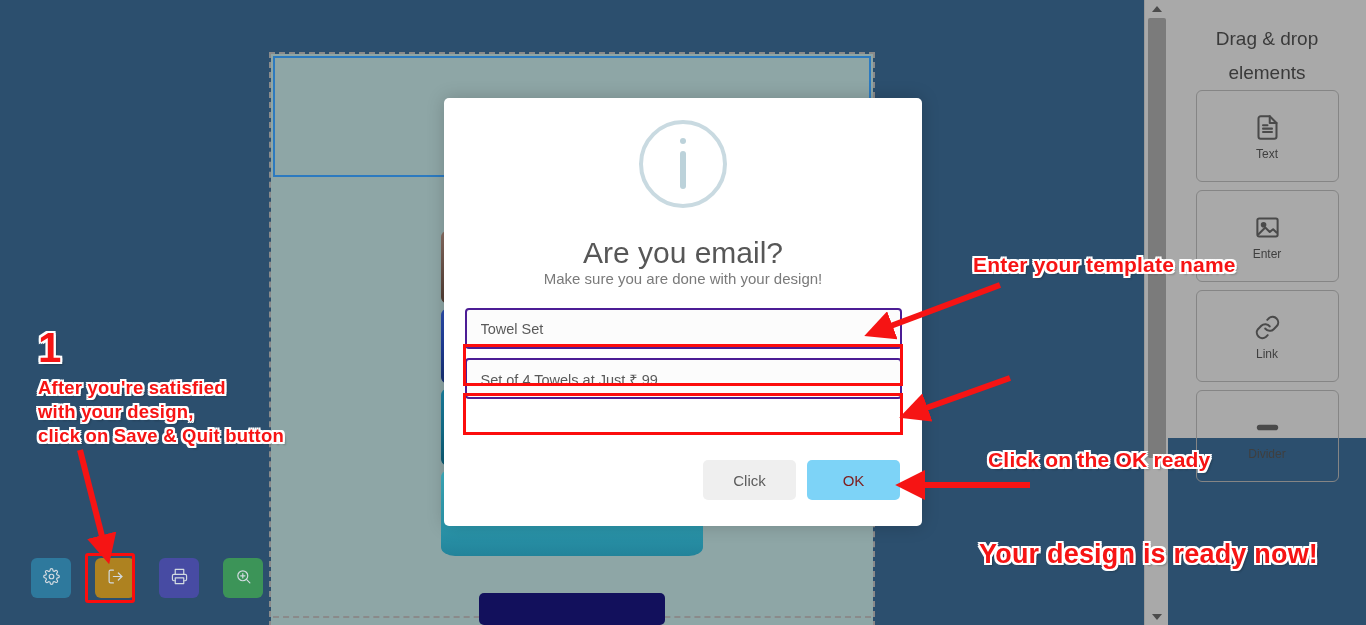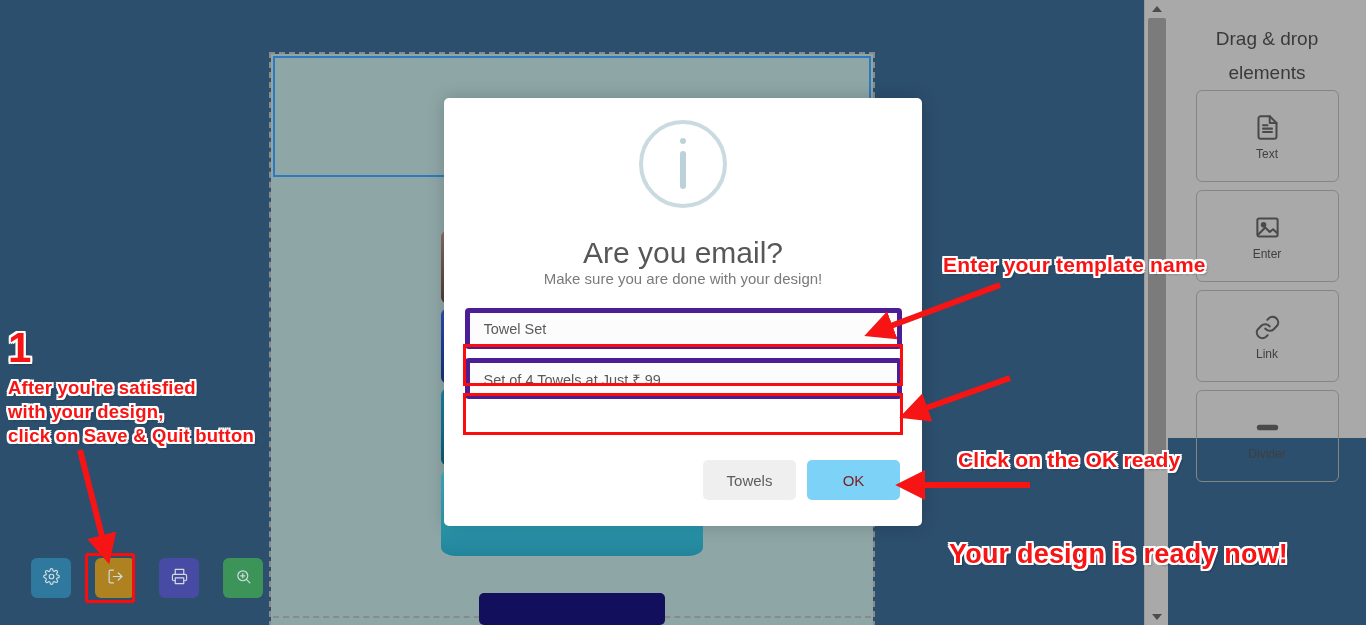--- a/index.html
+++ b/index.html
@@ -174,21 +174,21 @@
     margin-top: 28px; text-align: center;
     font-size: 30px; color: #575757; font-weight: normal;
   }
   .modal-subtitle {
     margin-top: 0; text-align: center;
     font-size: 15px; color: #7a7a7a;
   }
   .modal-input {
     display: block;
     width: 437px; height: 41px; margin: 21px auto 0;
-    border: 5px solid #4c1d95; border-radius: 4px;
+    border: 2px solid #4c1d95; border-radius: 4px;
     background: #fcfcfc;
     padding: 0 14px;
     font-family: "Liberation Sans", sans-serif;
     font-size: 14.5px; color: #5a5a5a;
     outline: none;
   }
   .modal-input.second { margin-top: 9px; }
   .modal-actions {
     position: absolute; right: 22px; bottom: 26px;
     display: flex; gap: 11px;
@@ -218,20 +218,21 @@
     font-weight: bold;
     color: #f61414;
     white-space: pre;
     letter-spacing: .2px;
     text-shadow:
       -2px -2px 0 #fff,  2px -2px 0 #fff,
       -2px  2px 0 #fff,  2px  2px 0 #fff,
       -2px  0   0 #fff,  2px  0   0 #fff,
        0   -2px 0 #fff,  0    2px 0 #fff,
        3px 3px 2px rgba(0,0,0,.22);
+    margin-left: 30px;
   }
   .ann-num { left: 8px; top: 327px; font-size: 42px; line-height: 42px; }
   .ann-left { left: 8px; top: 376px; font-size: 18.5px; line-height: 24px; }
   .ann-tpl  { left: 943px; top: 253px; font-size: 21px; }
   .ann-subj { left: 941px; top: 345px; font-size: 21px; }
   .ann-ok   { left: 958px; top: 448px; font-size: 21px; }
   .ann-ready{ left: 949px; top: 539px; font-size: 27px; }
 
   svg.arrows { position: absolute; left: 0; top: 0; width: 1366px; height: 625px; pointer-events: none; }
 </style>
@@ -365,21 +366,21 @@
       <span class="dot"></span>
       <span class="bar"></span>
     </div>
     <div class="modal-title">Are you email?</div>
     <div class="modal-subtitle">Make sure you are done with your design!</div>
 
     <input class="modal-input" type="text" value="Towel Set" style="">
     <input class="modal-input second" type="text" value="Set of 4 Towels at Just ₹ 99" style="">
 
     <div class="modal-actions">
-      <button class="btn btn-cancel">Towels</button>
+      <button class="btn btn-cancel">Click</button>
       <button class="btn btn-ok">OK</button>
     </div>
   </div>
 
   <div class="input-hl one"></div>
   <div class="input-hl two"></div>
 
   <svg class="arrows" viewBox="0 0 1366 625">
     <defs>
       <marker id="ah" markerWidth="5" markerHeight="5" refX="2.2" refY="2.5" orient="auto">

